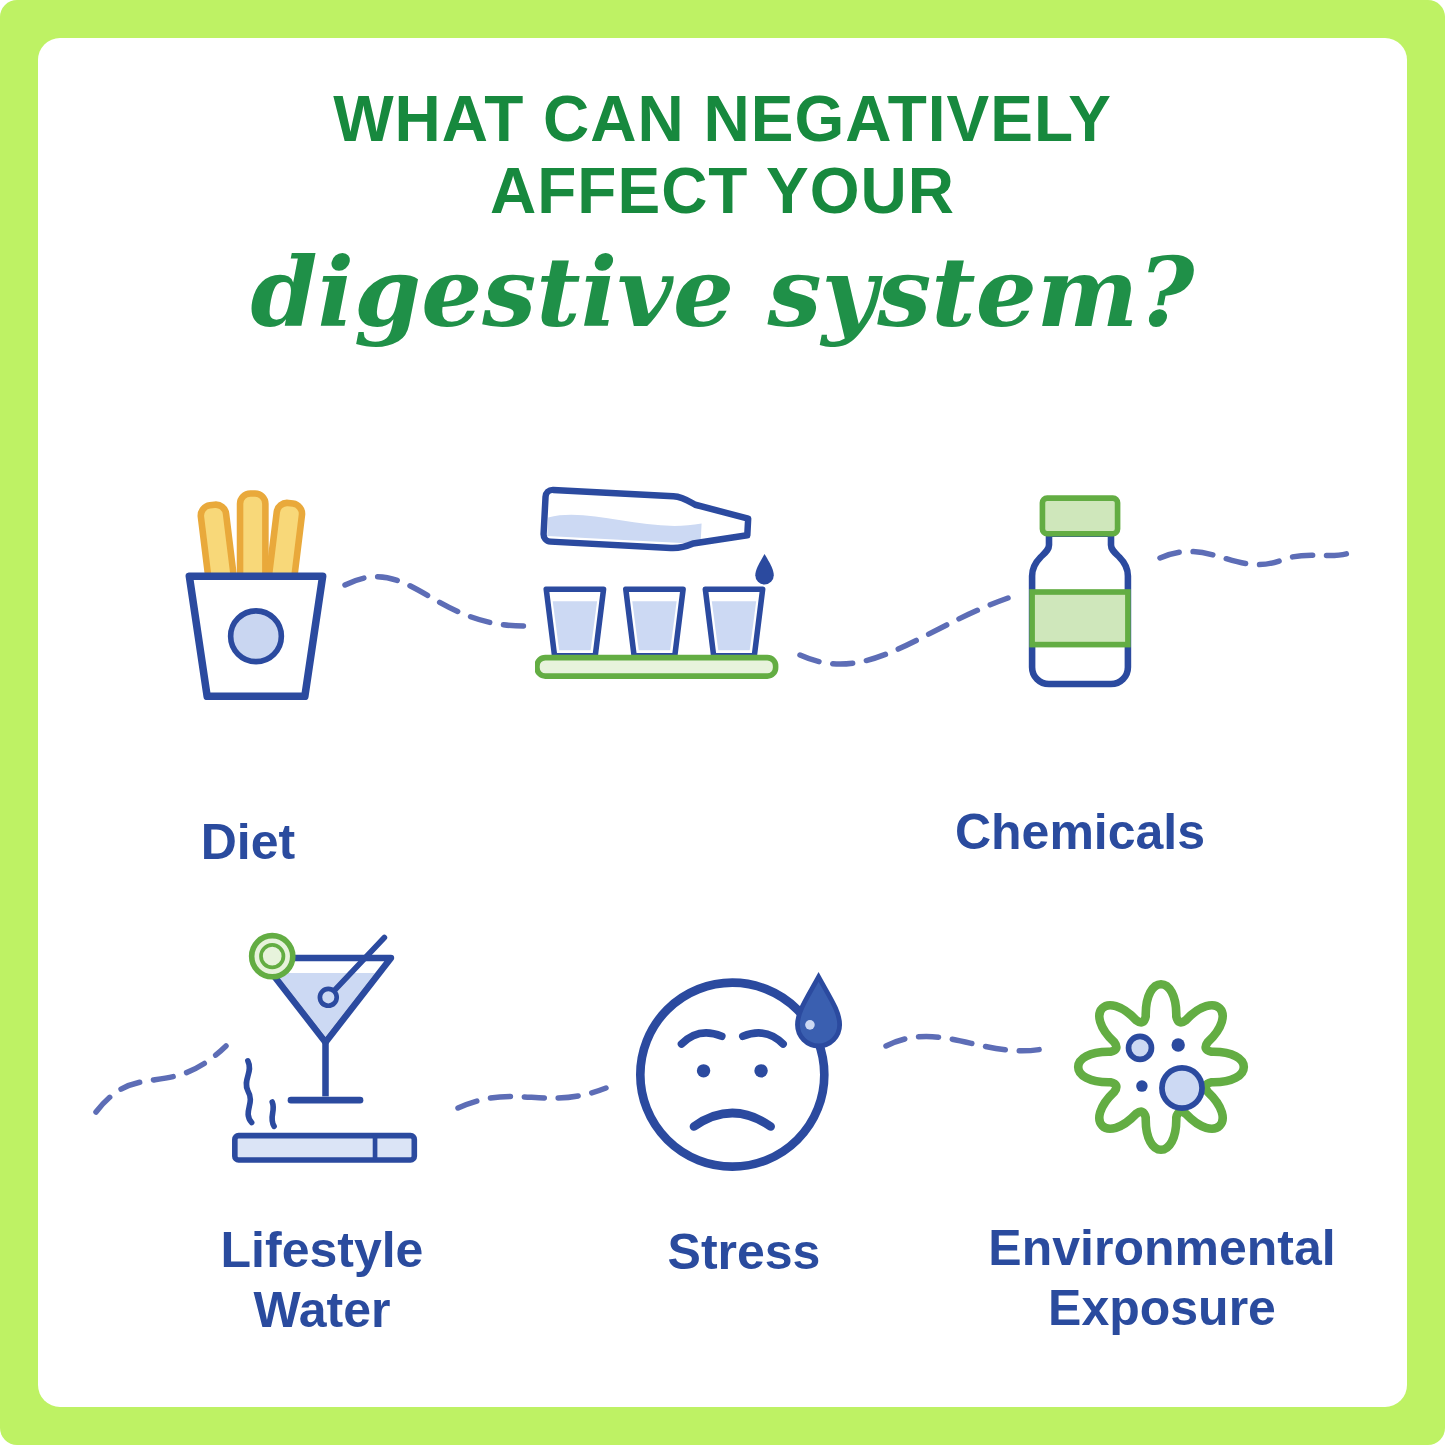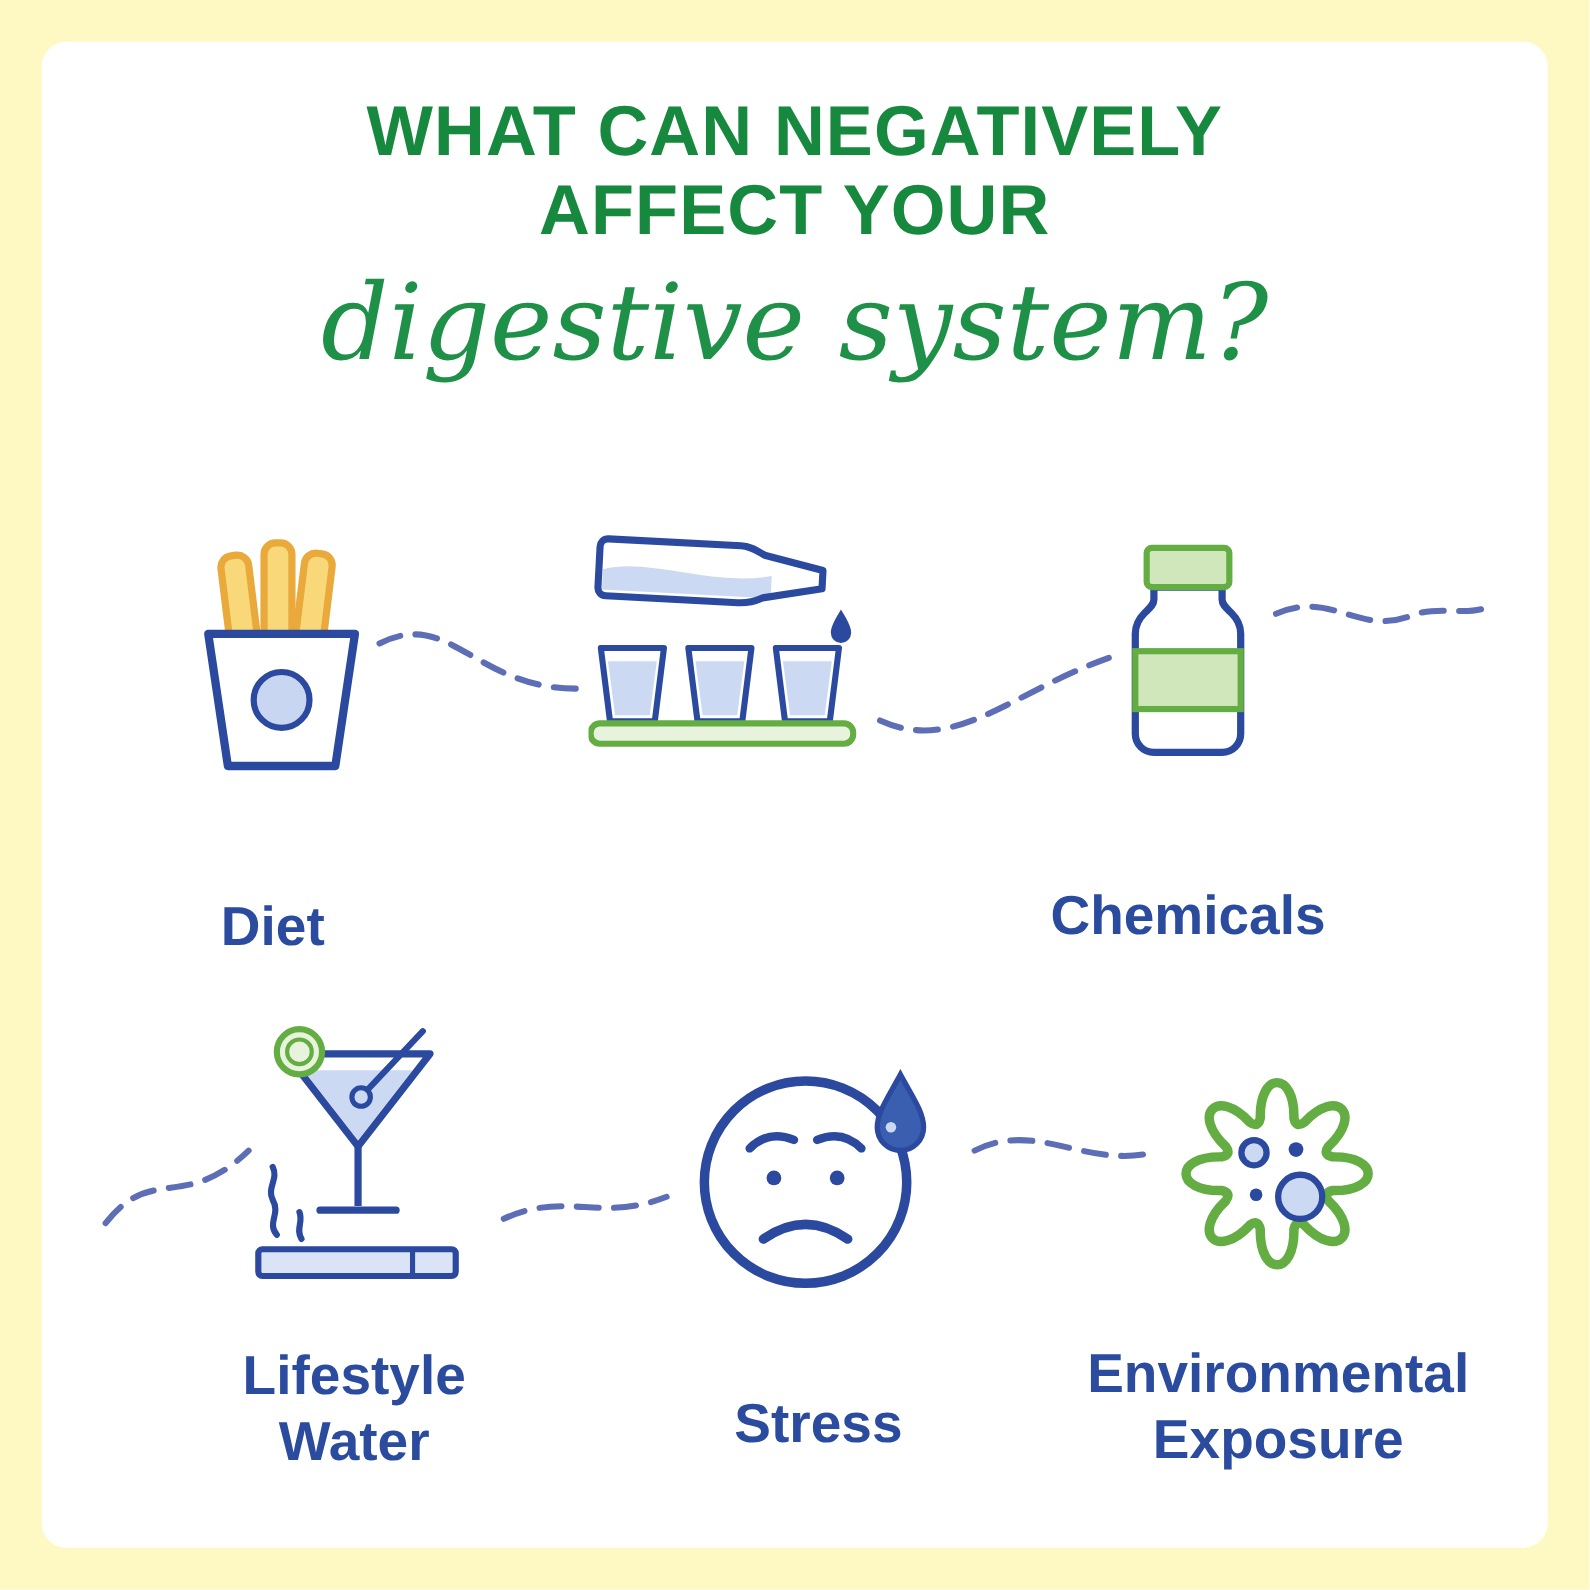--- a/index.html
+++ b/index.html
@@ -1,31 +1,32 @@
 <!DOCTYPE html>
 <html><head>
 <meta charset="utf-8">
 <style>
   html,body { margin:0; padding:0; }
   .canvas {
     position:relative; width:1445px; height:1445px;
-    background:#fef9c3; overflow:hidden;
+    background:#bef264; overflow:hidden;
     font-family:"Liberation Sans", sans-serif;
+    border-radius:17px;
   }
   .panel {
     position:absolute; left:38px; top:38px; right:38px; bottom:38px;
     background:#ffffff; border-radius:22px;
   }
   .title-block { position:absolute; top:84px; left:0; width:100%; text-align:center; z-index:3; }
   .title-line {
     font-size:64px; font-weight:800; letter-spacing:1px; line-height:1.12;
     color:#17893e;
   }
   .script-line {
-    margin-top:16px; font-family:"DejaVu Serif", serif; font-style:italic; font-weight:400;
+    margin-top:16px; font-family:"DejaVu Serif", serif; font-style:italic; font-weight:700;
     font-size:96px; color:#1f9048; line-height:1.05;
   }
   .connectors { position:absolute; left:0; top:0; z-index:1; }
   .icon { position:absolute; z-index:2; }
   .label {
     position:absolute; z-index:2; text-align:center;
     color:#2a4b9e; font-weight:700; font-size:50px; line-height:1.2;
   }
 </style>
 </head>
@@ -111,21 +112,21 @@
   <svg class="icon" style="left:622px; top:952px;" width="235" height="230" viewBox="0 0 245 240">
     <circle cx="115" cy="128" r="96" fill="#ffffff" stroke="#2b4a9f" stroke-width="9"></circle>
     <path d="M62,96 Q80,78 104,88" stroke="#2b4a9f" stroke-width="8" fill="none" stroke-linecap="round"></path>
     <path d="M126,88 Q150,78 168,96" stroke="#2b4a9f" stroke-width="8" fill="none" stroke-linecap="round"></path>
     <circle cx="85" cy="124" r="7" fill="#2b4a9f"></circle>
     <circle cx="145" cy="124" r="7" fill="#2b4a9f"></circle>
     <path d="M75,182 Q115,154 155,182" stroke="#2b4a9f" stroke-width="9" fill="none" stroke-linecap="round"></path>
     <path d="M205,26 C193,48 183,62 183,76 A22,22 0 0 0 227,76 C227,62 217,48 205,26 Z" fill="#3a5fb0" stroke="#2b4a9f" stroke-width="5"></path>
     <circle cx="196" cy="76" r="5" fill="#ccd9f3"></circle>
   </svg>
-  <div class="label" style="left:619px; top:1264px; width:250px;">Stress</div>
+  <div class="label" style="left:619px; top:1222px; width:250px;">Stress</div>
 
   <svg class="icon" style="left:1056px; top:962px;" width="210" height="210" viewBox="0 0 220 220">
     <path d="M163,94 C208,93 208,127 163,126 Q153,128 159,136 C192,167 167,192 136,159 Q128,153 126,163 C127,208 93,208 94,163 Q92,153 84,159 C53,192 28,167 61,136 Q67,128 57,126 C12,127 12,93 57,94 Q67,92 61,84 C28,53 53,28 84,61 Q92,67 94,57 C93,12 127,12 126,57 Q128,67 136,61 C167,28 192,53 159,84 Q153,92 163,94 Z" fill="#ffffff" stroke="#63ad43" stroke-width="9" stroke-linejoin="round"></path>
     <circle cx="132" cy="132" r="21" fill="#ccd9f3" stroke="#2b4a9f" stroke-width="6"></circle>
     <circle cx="88" cy="90" r="12" fill="#ccd9f3" stroke="#2b4a9f" stroke-width="6"></circle>
     <circle cx="128" cy="87" r="7" fill="#2b4a9f"></circle>
     <circle cx="90" cy="130" r="6" fill="#2b4a9f"></circle>
   </svg>
   <div class="label" style="left:962px; top:1218px; width:400px;">Environmental Exposure</div>
 </div>

